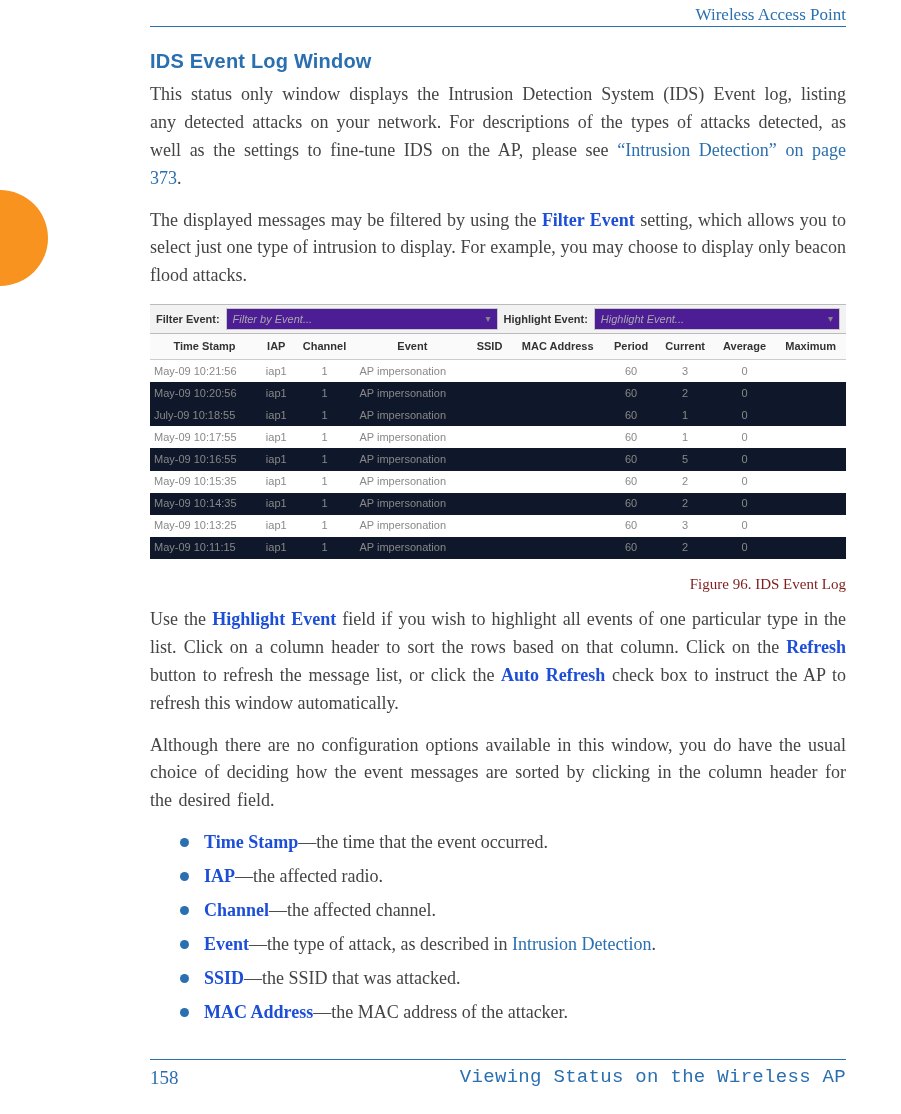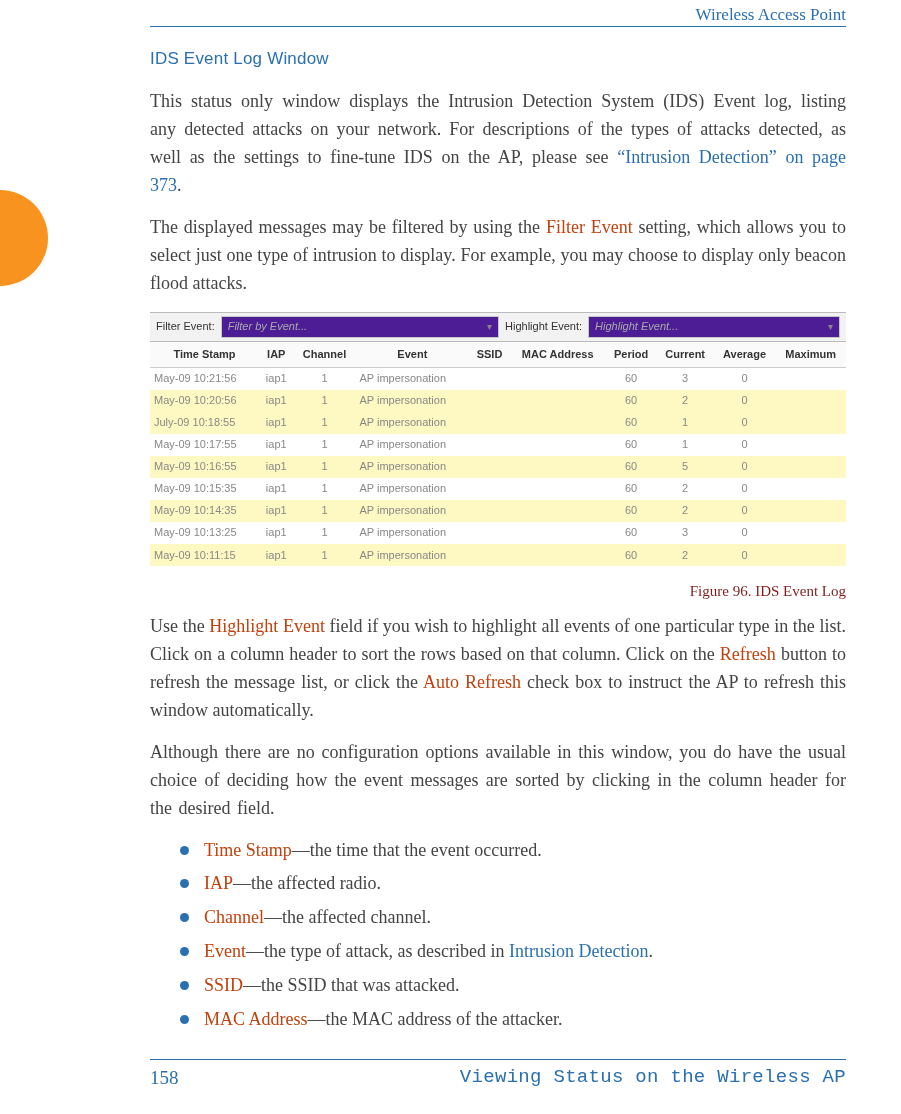--- a/index.html
+++ b/index.html
@@ -35,50 +35,50 @@
     width:48px; height:96px;
     background:#f7931e;
     border-radius:0 48px 48px 0;
   }
   .content {
     position:absolute;
     top:46px; left:150px; right:55px;
   }
   h1.section {
     font-family:Verdana,Geneva,sans-serif;
-    font-weight:400;
+    font-weight:700;
     color:#2a6fb0;
-    font-size:17px;
-    margin:0 0 16px 0;
+    font-size:20px;
+    margin:0 0 4px 0;
     letter-spacing:0.2px;
   }
   .body-p {
     margin:0 0 14px 0;
     text-align:justify;
     color:#444;
   }
   .body-p.wide { word-spacing:2px; }
   .link { color:#2a6fb0; }
-  .bold { font-weight:400; color:#c2410c; }
+  .bold { font-weight:700; color:#1d4ed8; }
   .figure-wrap {
     margin:6px 0 4px 0;
   }
   .fig-bar {
     display:flex;
     align-items:center;
     border-top:1px solid #bbb;
     border-bottom:1px solid #bbb;
     background:#f2f2f2;
     font-family:Verdana,Geneva,sans-serif;
     font-size:11px;
     color:#555;
     padding:3px 6px;
     gap:6px;
   }
-  .fig-bar .lbl { font-weight:400; color:#333; }
+  .fig-bar .lbl { font-weight:700; color:#333; }
   .fig-bar .combo {
     flex:1;
     display:flex;
     align-items:center;
     justify-content:space-between;
     border:1px solid #c8c8c8;
     background:#4c1d95;
     color:#aaa;
     font-style:italic;
     padding:2px 6px;
@@ -100,21 +100,21 @@
     padding:4px 4px;
     text-align:center;
     background:#fafafa;
   }
   table.ids td {
     padding:2.5px 4px;
     text-align:center;
     white-space:nowrap;
   }
   table.ids td.l { text-align:left; }
-  table.ids tr.alt td { background:#fef9c3; }
+  table.ids tr.alt td { background:#0f172a; }
   .fig-caption {
     text-align:right;
     font-size:15px;
     color:#7f1d1d;
     margin:14px 0 10px 0;
   }
   ul.doclist {
     list-style:none;
     margin:0 0 0 30px;
     padding:0;

